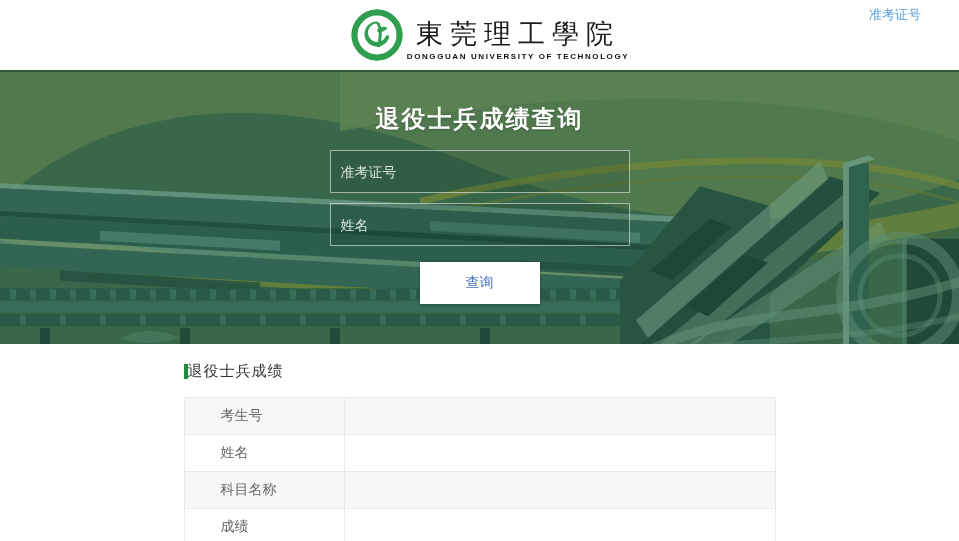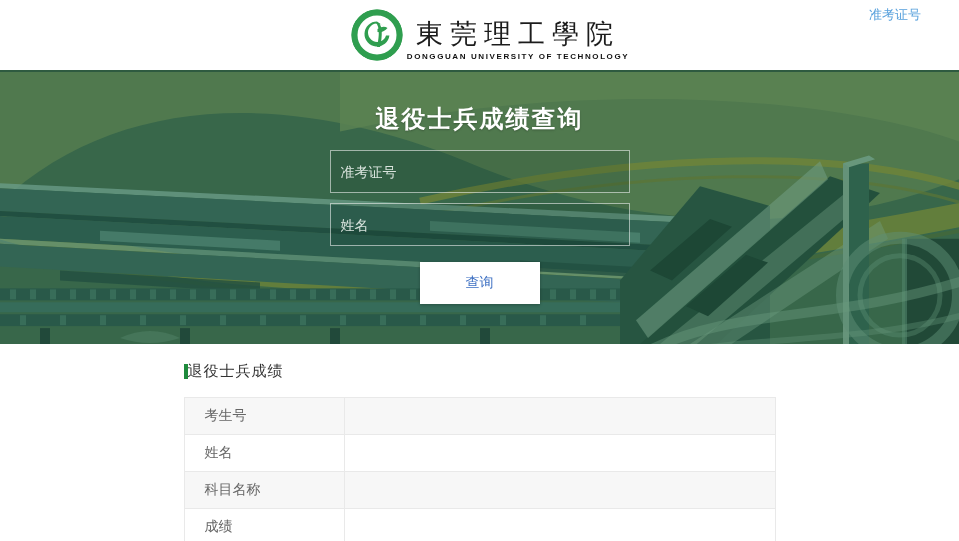--- a/index.html
+++ b/index.html
@@ -40,21 +40,21 @@
     cursor: pointer; box-shadow: 0 1px 3px rgba(0,0,0,0.25);
     font-family: "Liberation Sans", "DejaVu Sans", sans-serif; }
 
   
   .content { width: 592px; margin: 0 auto; }
   .section-head { display: flex; align-items: center; 
     margin: 18px 0 16px; }
   .section-bar { width: 4px; height: 15px; background: #1e8a3c; }
   .section-title { font-size: 15px; color: #333; letter-spacing: 1px; }
   .score-table { width: 592px; border-collapse: collapse; table-layout: fixed; }
-  .score-table td { border: 1px solid #e9e9e9; height: 37px; padding: 0 20px;
+  .score-table td { border: 1px solid #e9e9e9; height: 37px; padding: 0 36px;
     font-size: 14px; color: #666; }
   .score-table tr:nth-child(odd) { background: #f7f7f7; }
   .score-table tr:nth-child(even) { background: #ffffff; }
   .score-table td.label-cell { width: 160px; }
   .score-table td.value-cell { color: #333; }
 </style>
 </head>
 <body>
 
 <div class="header">

